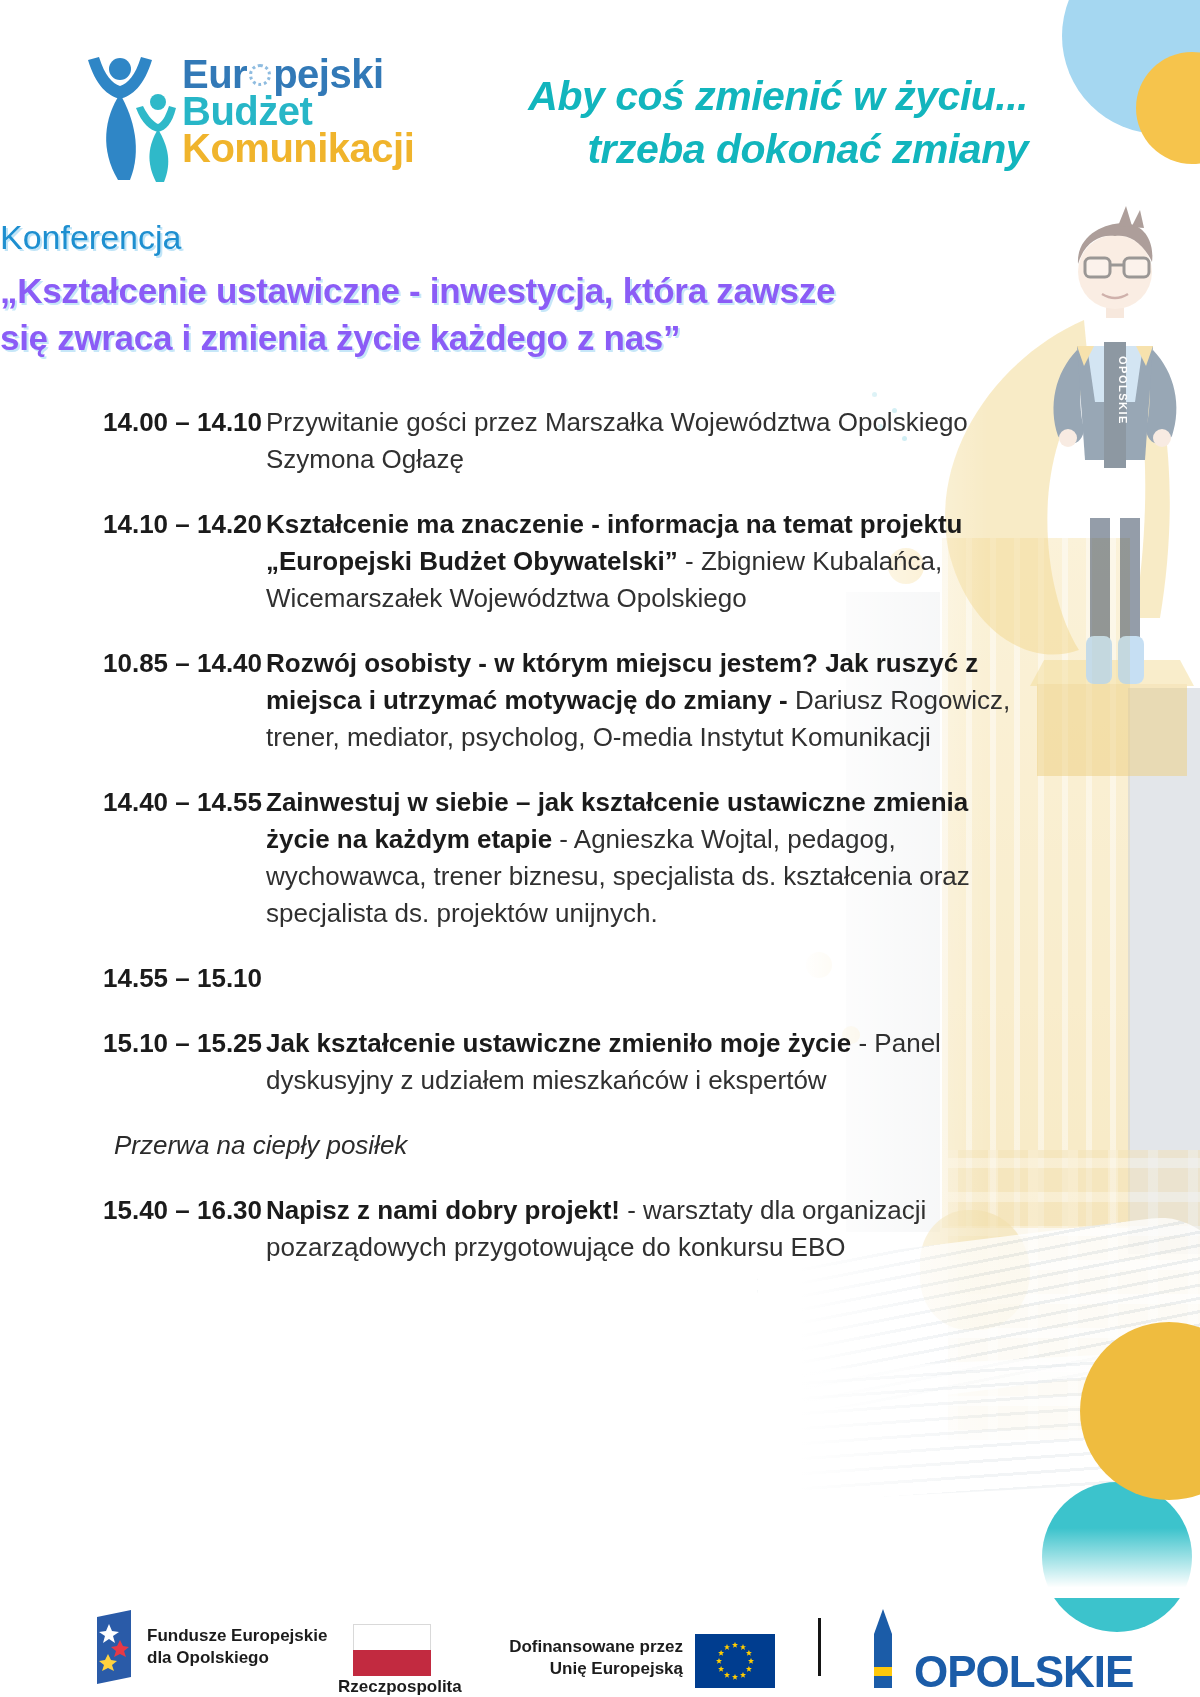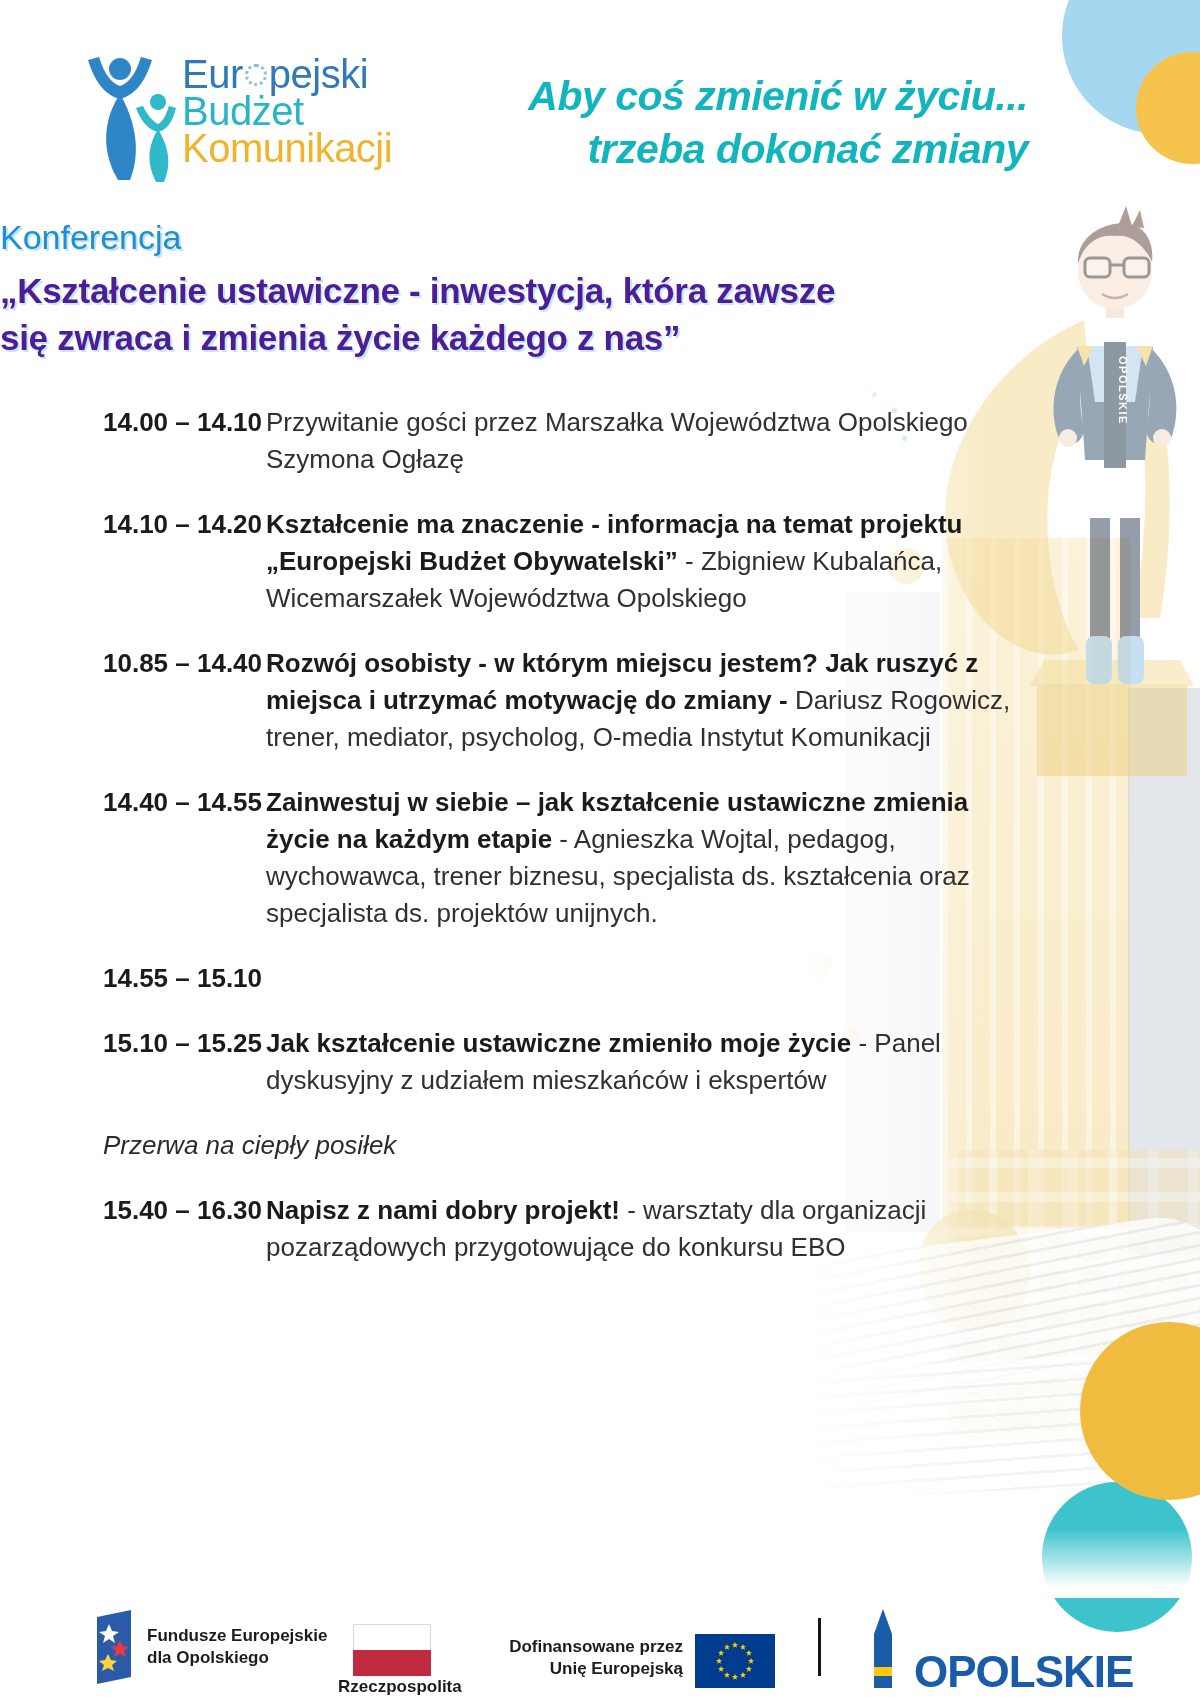--- a/index.html
+++ b/index.html
@@ -43,42 +43,42 @@
   .fade-left{left:758px;top:190px;width:230px;height:1420px;z-index:1;
     background:linear-gradient(90deg,#ffffff 18%,rgba(255,255,255,0));}
   .fade-bottom{left:758px;top:1528px;width:442px;height:70px;z-index:1;
     background:linear-gradient(180deg,rgba(255,255,255,0),#ffffff 85%);}
 
   .hero{left:872px;top:198px;width:330px;height:580px;z-index:0;opacity:.5;}
 
   
   .content{position:absolute;z-index:2;}
   .ebo-logo{left:84px;top:56px;display:flex;align-items:flex-start;}
-  .ebo-text{margin-left:6px;font-weight:normal;font-size:40px;line-height:37px;letter-spacing:-0.5px;}
+  .ebo-text{margin-left:6px;font-weight:bold;font-size:40px;line-height:37px;letter-spacing:-0.5px;}
   .ebo-l1{color:#3279b7;}
   .ebo-l2{color:#27b6c7;}
   .ebo-l3{color:#f0b42c;}
   .star-o{display:inline-block;width:22px;height:22px;border:3.5px dotted #8fbce0;border-radius:50%;
     box-sizing:border-box;margin:0 2px;transform:translateY(-2px);}
 
   .slogan{top:70px;right:172px;text-align:right;font-style:italic;font-weight:bold;
     font-size:41px;line-height:53px;color:#12b5bd;letter-spacing:-0.5px;}
 
   .titleblock{left:0;top:218px;width:1130px;text-align:left;}
   .kicker{font-size:34px;color:#1e8fd0;text-shadow:2px 2px 0 #bfe4f7;}
-  .conf-title{margin-top:10px;font-size:35px;line-height:47px;font-weight:bold;color:#4c1d95;
+  .conf-title{margin-top:10px;font-size:35px;line-height:47px;font-weight:bold;color:#8b5cf6;
     text-shadow:2px 2px 0 #c6e7f8;letter-spacing:-0.3px;}
 
   
   .schedule{left:103px;top:404px;width:930px;font-size:26px;line-height:37px;color:#303030;}
   .row{display:flex;margin-bottom:28px;}
   .time{flex:0 0 163px;font-weight:bold;color:#1b1b1b;}
   .desc{flex:1;max-width:770px;}
   .desc b{font-weight:bold;color:#1b1b1b;}
-  .break-note{font-style:italic;margin-bottom:28px;color:#2b2b2b;}
+  .break-note{font-style:italic;margin-bottom:28px;color:#2b2b2b;margin-left:11px;}
 
   
   .footer-label{font-size:17px;line-height:22px;font-weight:bold;color:#1c1c1c;}
   .fe-group{left:95px;top:1610px;display:flex;align-items:center;}
   .pl-group{left:322px;top:1624px;display:flex;align-items:center;flex-direction:column;}
   .eu-label{left:495px;top:1636px;width:188px;text-align:right;}
   .eu-flag{left:695px;top:1634px;}
   .divider{left:818px;top:1618px;width:3px;height:58px;background:#151515;}
   .op-group{left:860px;top:1608px;display:flex;align-items:flex-end;}
   .op-text{font-size:44px;font-weight:bold;color:#1b5ca8;letter-spacing:-1px;margin-left:8px;line-height:40px;transform:translateY(2px);}

